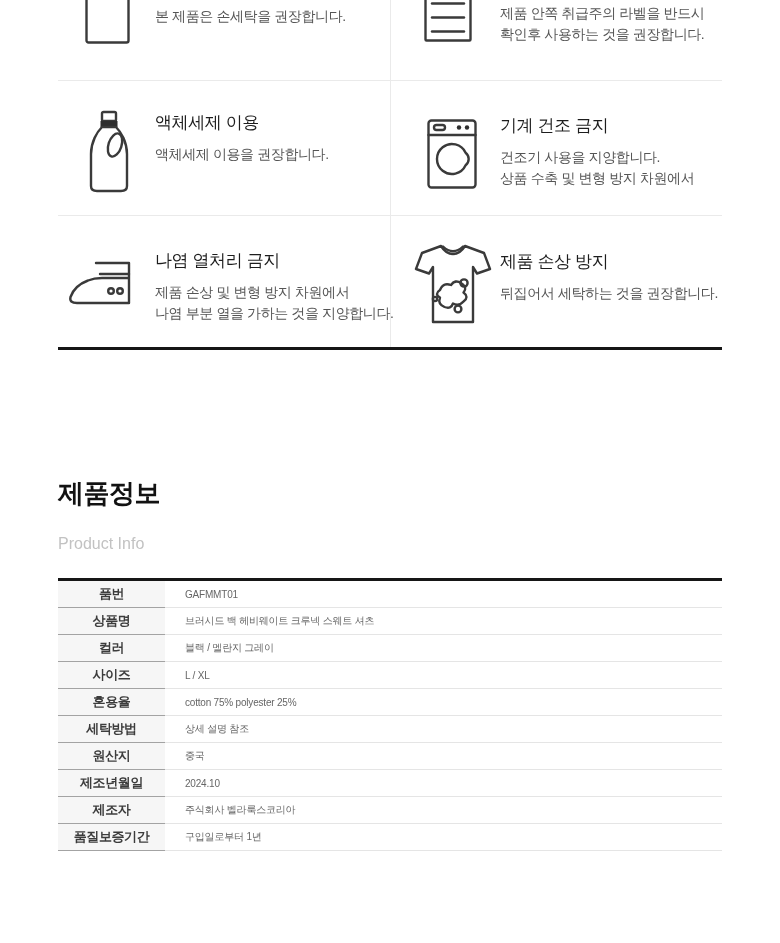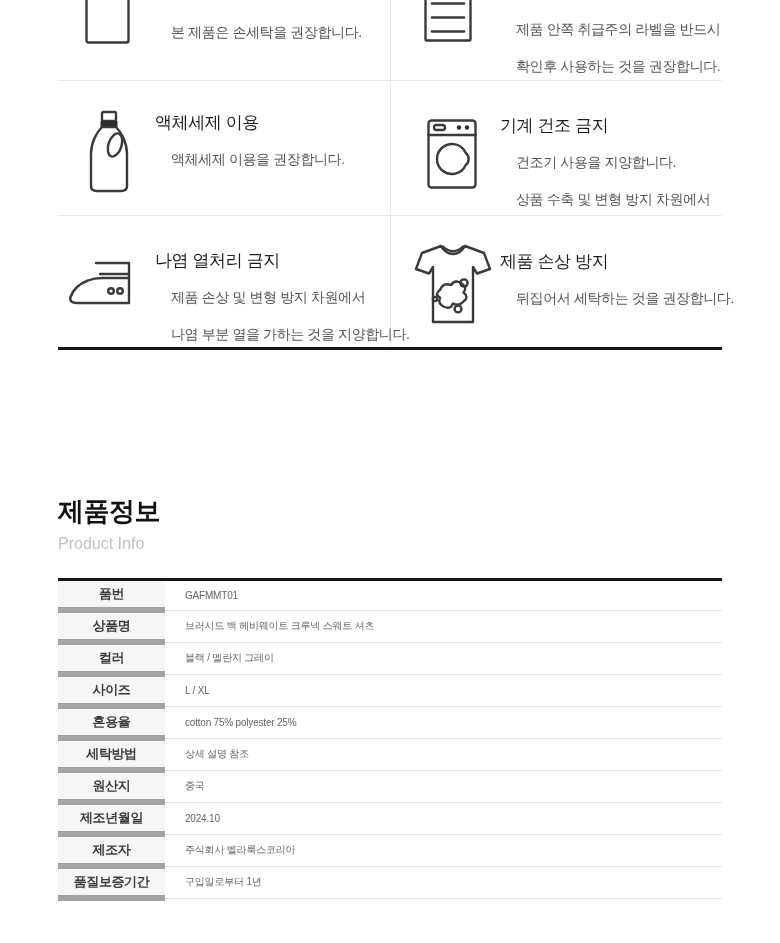--- a/index.html
+++ b/index.html
@@ -6,32 +6,32 @@
   .page{position:relative;width:780px;height:943px;background:#fff;overflow:hidden;
         font-family:"Liberation Sans",sans-serif;}
   
   .care-icon{position:absolute;}
   .care-icon svg{display:block;}
   .st{fill:none;stroke:#3a3a3a;stroke-width:2.4;stroke-linejoin:round;stroke-linecap:round;}
   .stf{fill:#2e2e2e;stroke:none;}
   .care-text{position:absolute;}
   .care-title{margin:0 0 11px 0;font-size:17px;font-weight:400;color:#1d1d1d;
               letter-spacing:-0.4px;line-height:20px;}
-  .care-desc{margin:16px;font-size:14px;line-height:21px;color:#555;letter-spacing:-0.4px;}
+  .care-desc{margin:0;font-size:14px;line-height:21px;color:#555;letter-spacing:-0.4px;}
   .hline{position:absolute;left:58px;width:664px;height:1px;background:#eaeaea;}
   .vline{position:absolute;left:390px;top:0;width:1px;height:347px;background:#eaeaea;}
   .thick{position:absolute;left:58px;top:347px;width:664px;height:3px;background:#161616;}
   
-  .info-heading{position:absolute;left:58px;top:494px;margin:0;font-size:26px;
+  .info-heading{position:absolute;left:58px;top:476px;margin:0;font-size:26px;
                 font-weight:700;color:#121212;letter-spacing:-0.5px;}
   .info-sub{position:absolute;left:58px;top:535px;margin:0;font-size:16px;color:#c2c2c2;}
   .info-table{position:absolute;left:58px;top:578px;width:664px;border-collapse:collapse;
               border-top:3px solid #161616;table-layout:fixed;}
   .info-table th{width:107px;height:26px;background:#f6f6f6;font-size:13px;font-weight:700;
-                 color:#3c3c3c;text-align:center;padding:0;border-bottom:6px solid #a3a3a3;
+                 color:#3c3c3c;text-align:center;padding:0;border-bottom:1px solid #a3a3a3;
                  letter-spacing:-0.4px;}
   .info-table td{font-size:10px;color:#666;padding:0 0 0 20px;border-bottom:1px solid #e5e5e5;
                  letter-spacing:-0.2px;}
 </style>
 </head>
 <body>
 
 <div class="page">
 
   <div>

